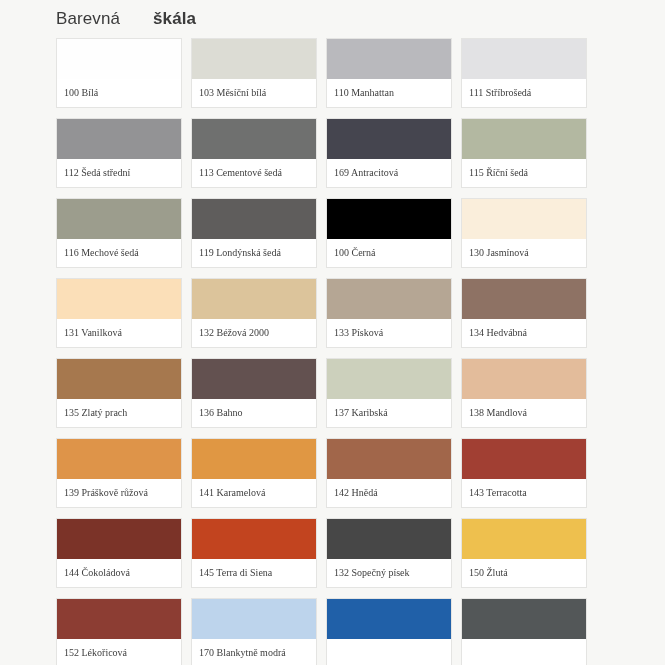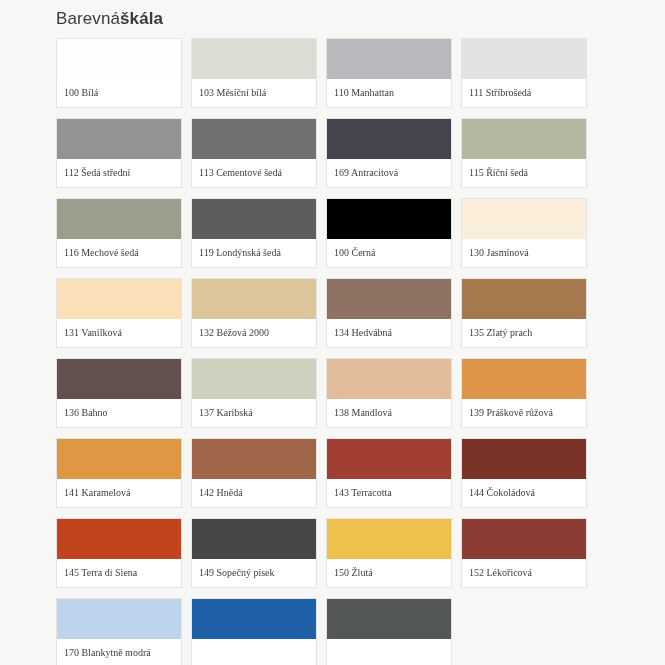--- a/index.html
+++ b/index.html
@@ -25,20 +25,21 @@
     color: #3b3b3b;
     padding-top: 9px;
     padding-bottom: 9px;
     letter-spacing: 0.1px;
   }
   .title .t-light {
     font-weight: normal;
   }
   .title .t-bold {
     font-weight: bold;
+    margin-left: 33px;
   }
   .grid {
     display: grid;
     grid-template-columns: repeat(4, 126px);
     column-gap: 9px;
     row-gap: 10px;
   }
   .swatch {
     width: 126px;
     background: #ffffff;
@@ -118,20 +119,24 @@
       </div>
       <div class="swatch">
         <span class="chip" style="background: rgb(251, 223, 184);"></span>
         <div class="label">131 Vanilková</div>
       </div>
       <div class="swatch">
         <span class="chip" style="background: rgb(220, 196, 155);"></span>
         <div class="label">132 Béžová 2000</div>
       </div>
       <div class="swatch">
+        <span class="chip" style="background: rgb(181, 166, 148);"></span>
+        <div class="label">133 Písková</div>
+      </div>
+      <div class="swatch">
         <span class="chip" style="background: rgb(142, 114, 100);"></span>
         <div class="label">134 Hedvábná</div>
       </div>
       <div class="swatch">
         <span class="chip" style="background: rgb(166, 120, 78);"></span>
         <div class="label">135 Zlatý prach</div>
       </div>
       <div class="swatch">
         <span class="chip" style="background: rgb(99, 81, 80);"></span>
         <div class="label">136 Bahno</div>
@@ -163,21 +168,21 @@
       <div class="swatch">
         <span class="chip" style="background: rgb(123, 51, 40);"></span>
         <div class="label">144 Čokoládová</div>
       </div>
       <div class="swatch">
         <span class="chip" style="background: rgb(194, 68, 31);"></span>
         <div class="label">145 Terra di Siena</div>
       </div>
       <div class="swatch">
         <span class="chip" style="background: rgb(71, 71, 71);"></span>
-        <div class="label">149 Sopečný písek</div>
+        <div class="label">132 Sopečný písek</div>
       </div>
       <div class="swatch">
         <span class="chip" style="background: rgb(238, 192, 78);"></span>
         <div class="label">150 Žlutá</div>
       </div>
       <div class="swatch">
         <span class="chip" style="background: rgb(140, 61, 51);"></span>
         <div class="label">152 Lékořicová</div>
       </div>
       <div class="swatch">

